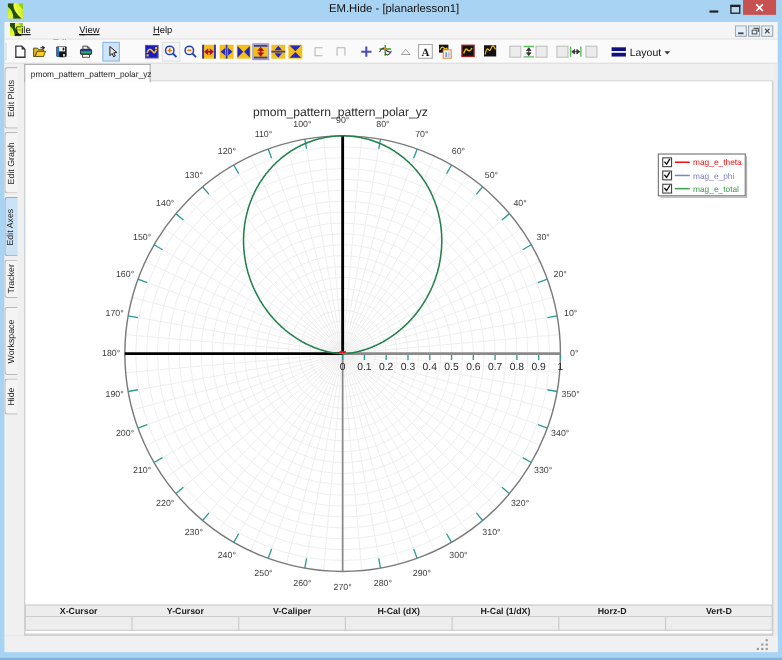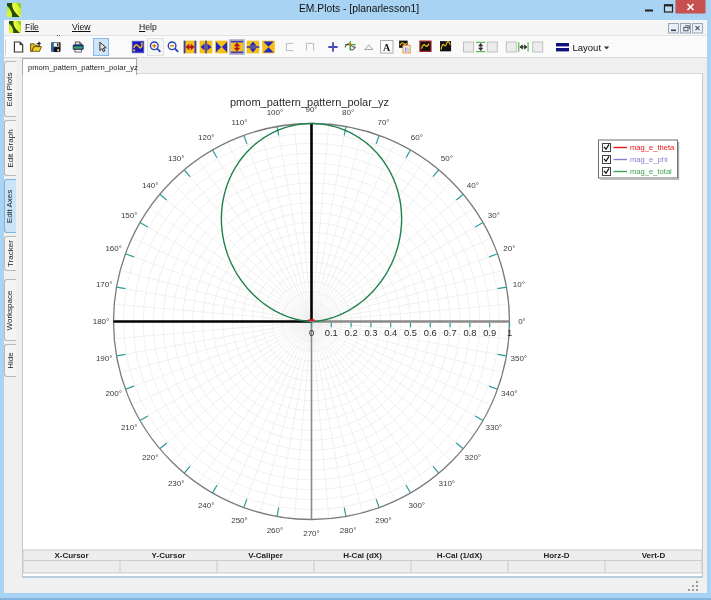--- a/index.html
+++ b/index.html
@@ -1,21 +1,21 @@
 <!DOCTYPE html>
 <html><head><meta charset="utf-8">
 <style>
 * { margin:0; padding:0; box-sizing:border-box; }
 body { width:711px; height:600px; font-family:"Liberation Sans", sans-serif; position:relative; overflow:hidden; background:#a8d3f2; }
 .abs { position:absolute; }
 </style></head>
 <body>
 
 <div class="abs" style="left:0;top:0;width:711px;height:21px;background:#a8d3f2;"></div>
-<div class="abs" style="left:299px;top:3px;width:200px;height:16px;font-size:10.3px;color:#111;">EM.Plots - [planarlesson1]</div>
+<div class="abs" style="left:299px;top:3px;width:200px;height:16px;font-size:10.3px;color:#111;">EM.Hide - [planarlesson1]</div>
 <svg class="abs" style="left:0;top:0" width="711" height="21">
   <rect x="645" y="9.5" width="8" height="2" fill="#222"></rect>
   <rect x="664.5" y="5" width="8" height="7" fill="#bcd9f2" stroke="#222" stroke-width="1.2"></rect>
   <rect x="664" y="4.4" width="9" height="2" fill="#222"></rect>
   <rect x="675.5" y="0" width="30" height="13.5" fill="#c75050"></rect>
   <path d="M687.5 4 l6 6 M693.5 4 l-6 6" stroke="#fff" stroke-width="1.6"></path>
 </svg>
 
 <svg class="abs" style="left:7px;top:3px" width="14" height="14" viewBox="0 0 14 14">
   <defs>
@@ -32,21 +32,21 @@
 </svg>
 
 <div class="abs" style="left:4px;top:20px;width:703px;height:16px;background:#f5f5f5;border-bottom:1px solid #e2e2e2;"></div>
 <svg class="abs" style="left:9px;top:21px" width="12" height="12" viewBox="0 0 14 14">
   <rect width="14" height="14" fill="url(#lg1)"></rect>
   <path d="M0 0 L5.5 0 C4.5 5 8 9.5 13 14 L5 14 C5.5 9 2.5 5 0 3 Z" fill="#234e0e"></path>
   <path d="M5.5 0 L8.2 0 C7.5 5 10.5 9.5 14 13 L14 14 L13 14 C8 9.5 4.5 5 5.5 0 Z" fill="#ecfb40"></path>
   <path d="M10 0 L14 0 L14 6 C11.5 3.8 10 1.8 10 0 Z" fill="#8fd41c"></path>
 </svg>
 <div class="abs" style="left:0;top:22px;width:711px;height:13px;font-size:8.6px;color:#111;">
-  <span class="abs" style="left:25px;text-decoration:underline;"><u>F</u>ile</span>
+  <span class="abs" style="left:14px;text-decoration:underline;"><u>F</u>ile</span>
   <span class="abs" style="left:48px;margin-top:12px;"><u>E</u>dit</span>
   <span class="abs" style="left:72px;text-decoration:underline;"><u>V</u>iew</span>
   <span class="abs" style="left:96px;margin-top:39px;"><u>W</u>indows</span>
   <span class="abs" style="left:139px;"><u>H</u>elp</span>
 </div>
 
 <svg class="abs" style="left:668px;top:23px" width="36" height="11">
   <rect x="0.5" y="0.5" width="10" height="9.5" fill="#e7f0f9" stroke="#9aa7b3"></rect>
   <rect x="12.5" y="0.5" width="10" height="9.5" fill="#e7f0f9" stroke="#9aa7b3"></rect>
   <rect x="24.5" y="0.5" width="10" height="9.5" fill="#e7f0f9" stroke="#9aa7b3"></rect>

